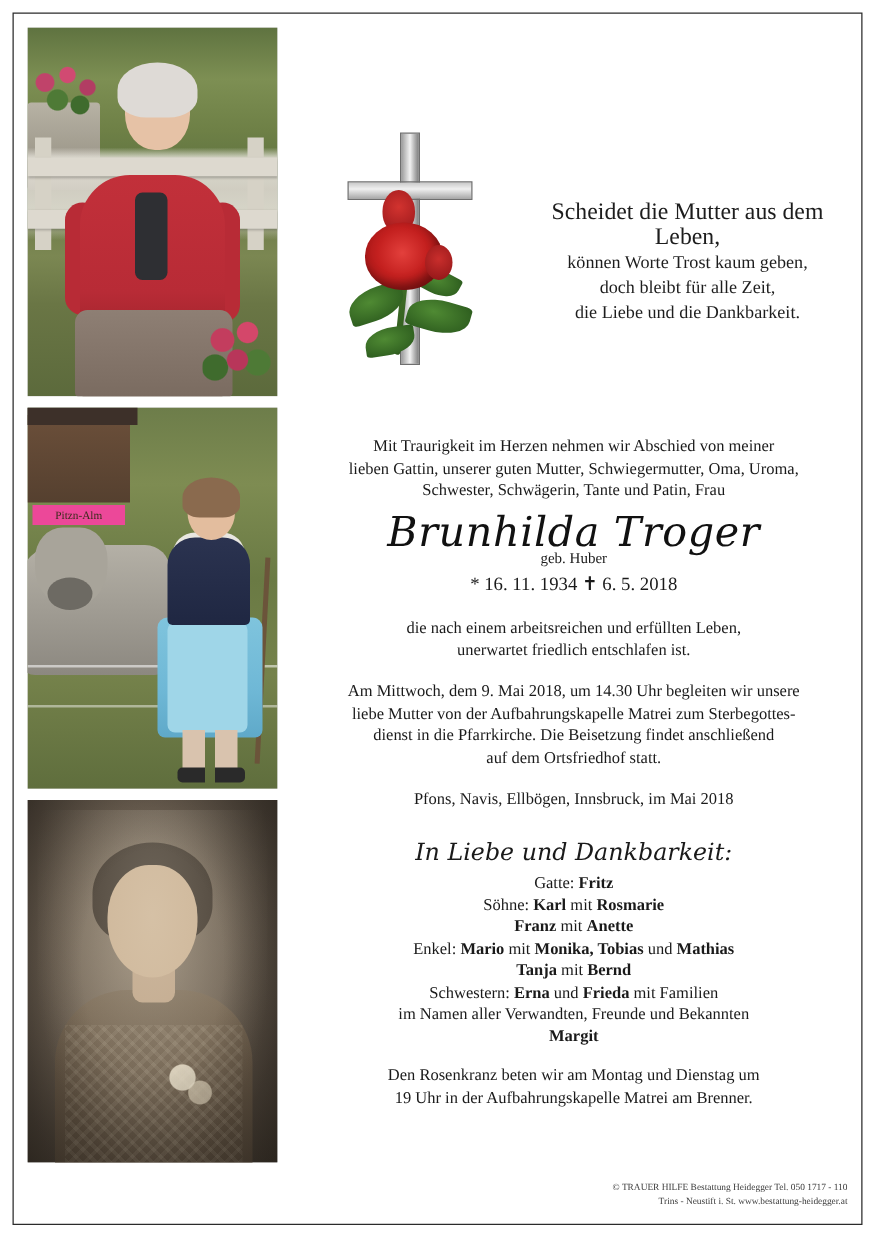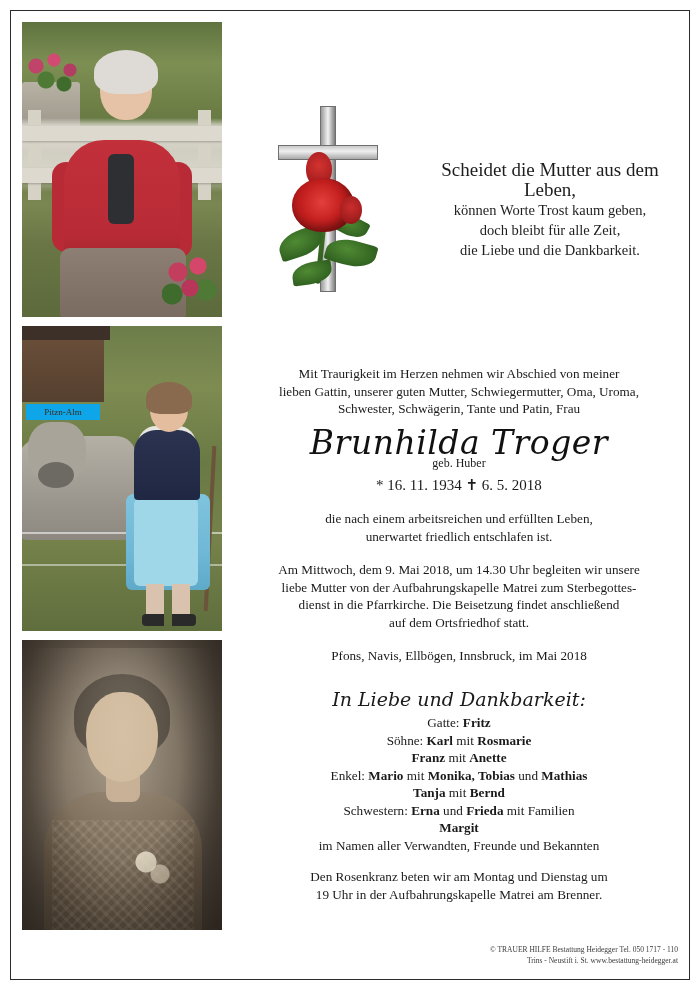--- a/index.html
+++ b/index.html
@@ -141,21 +141,21 @@
   .p2-barn {
     position: absolute; left: 0; top: 6px; width: 82px; height: 70px;
     background: linear-gradient(180deg,#6b4f3a,#55402f);
   }
   .p2-barn-roof {
     position: absolute; left: -4px; top: 0px; width: 92px; height: 14px;
     background: #3d3029;
   }
   .p2-sign {
     position: absolute; left: 4px; top: 78px; width: 74px; height: 16px;
-    background: #0ea5e9; color: #3b2c1c; font-size: 9px; line-height: 16px;
+    background: #ec4899; color: #3b2c1c; font-size: 9px; line-height: 16px;
     text-align: center; font-family: "Liberation Serif", serif;
   }
   .p2-cow-body {
     position: absolute; left: -6px; top: 110px; width: 120px; height: 104px;
     background: linear-gradient(180deg,#b4b0a6,#8c8880);
     border-radius: 30px 20px 12px 12px;
   }
   .p2-cow-head {
     position: absolute; left: 6px; top: 96px; width: 58px; height: 64px;
     background: #a8a49a; border-radius: 40% 40% 52% 52%;
@@ -329,21 +329,21 @@
   }
   .verse .lead { font-size: 19px; }
 
   .body-text {
     text-align: center;
     font-size: 13.2px;
     line-height: 17.5px;
     color: #1a1a1a;
     padding: 0 6px;
   }
-  .intro { margin-top: 53px; }
+  .intro { margin-top: 36px; }
   .intro p { margin: 0; }
 
   .name {
     font-family: "DejaVu Serif", serif;
     font-style: italic;
     font-size: 33px;
     letter-spacing: 0.5px;
     margin: 16px 0 4px;
     color: #111;
     white-space: nowrap;
@@ -499,22 +499,22 @@
 
         <div class="thanks-heading">In Liebe und Dankbarkeit:</div>
 
         <div class="family-list">
             <div><span>Gatte: </span><b>Fritz</b></div>
             <div><span>Söhne: </span><b>Karl</b><span> mit </span><b>Rosmarie</b></div>
             <div><b>Franz</b><span> mit </span><b>Anette</b></div>
             <div><span>Enkel: </span><b>Mario</b><span> mit </span><b>Monika, Tobias</b><span> und </span><b>Mathias</b></div>
             <div><b>Tanja</b><span> mit </span><b>Bernd</b></div>
             <div><span>Schwestern: </span><b>Erna</b><span> und </span><b>Frieda</b><span> mit Familien</span></div>
+            <div><span>im Namen aller Verwandten, Freunde und Bekannten</span></div>
             <div><b>Margit</b></div>
-            <div><span>im Namen aller Verwandten, Freunde und Bekannten</span></div>
           </div>
 
         <div class="rosary">
           <div>Den Rosenkranz beten wir am Montag und Dienstag um</div>
           <div>19 Uhr in der Aufbahrungskapelle Matrei am Brenner.</div>
         </div>
 
       </div>
 
       <div class="footer">

